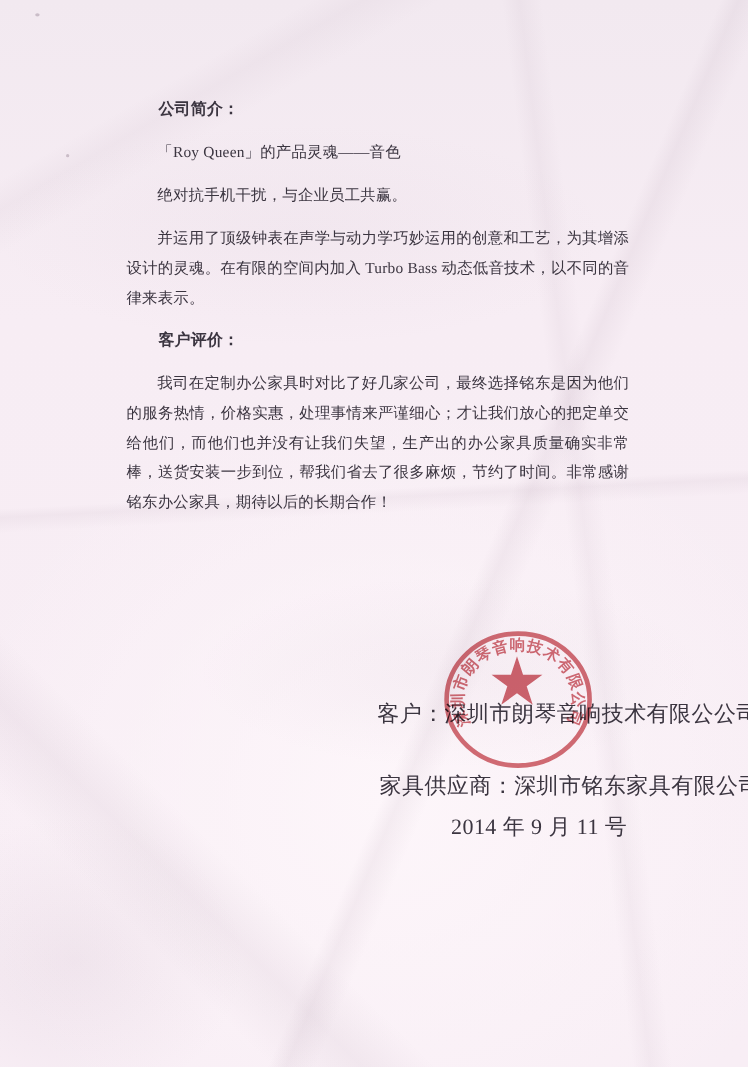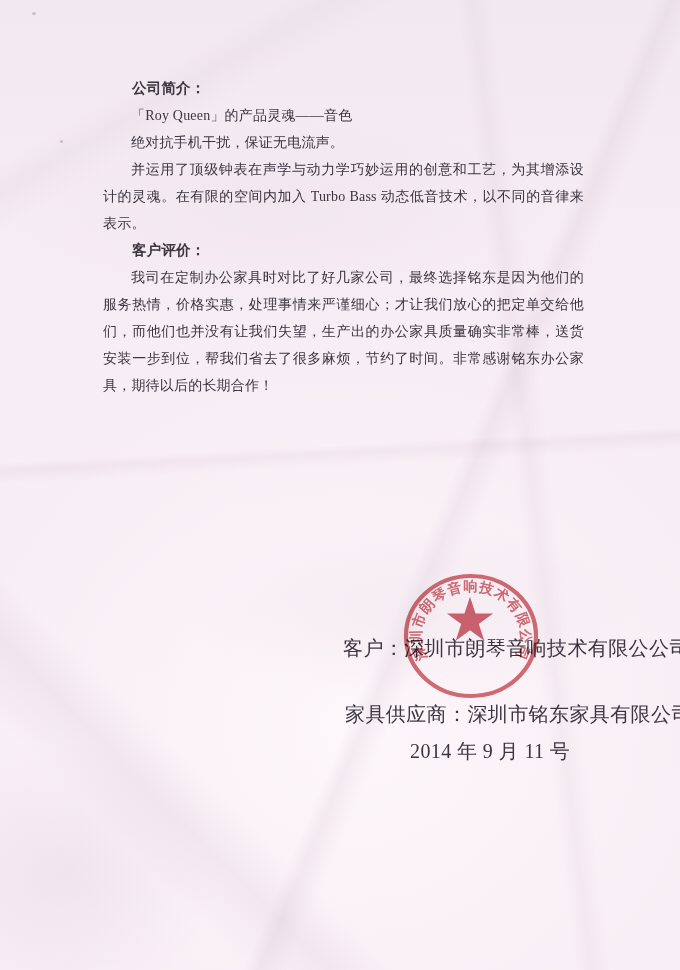--- a/index.html
+++ b/index.html
@@ -29,21 +29,21 @@
   .speck { position: absolute; background: rgba(130,110,125,0.35); border-radius: 50%; }
   .s1 { left: 32px; top: 12px; width: 4px; height: 3px; }
   .s2 { left: 60px; top: 140px; width: 3px; height: 3px; }
 
   .flow {
     position: absolute; left: 103px; top: 75px; width: 481px;
     font-size: 14px; line-height: 27px;
     text-align: justify; text-justify: inter-ideograph;
     letter-spacing: 0.2px;
   }
-  .flow p, .flow h2 { margin: 0; text-indent: 2em; }
+  .flow p, .flow h2 { margin: 12px; text-indent: 2em; }
   .flow h2 { font-size: 14.5px; font-weight: 700; }
   .hd2 { margin-top: 24px; }
 
   .sig { position: absolute; font-size: 20px; letter-spacing: 0.4px; white-space: nowrap; }
   .sig-customer { left: 343px; top: 635px; }
   .sig-supplier { left: 345px; top: 669px; margin-top: 32px; }
   .sig-date     { left: 410px; top: 738px; }
 
   .stamp {
     position: absolute; left: 395px; top: 563px; width: 160px; height: 150px;
@@ -58,21 +58,21 @@
 <body>
 
 <div class="page">
   <div class="texture"></div>
   <div class="speck s1"></div>
   <div class="speck s2"></div>
 
   <div class="flow">
     <h2>公司简介：</h2>
     <p>「Roy Queen」的产品灵魂——音色</p>
-    <p>绝对抗手机干扰，保证无电流声。</p>
+    <p>绝对抗手机干扰，与企业员工共赢。</p>
     <p>并运用了顶级钟表在声学与动力学巧妙运用的创意和工艺，为其增添设计的灵魂。在有限的空间内加入 Turbo Bass 动态低音技术，以不同的音律来表示。</p>
 
     <h2 class="hd2">客户评价：</h2>
     <p>我司在定制办公家具时对比了好几家公司，最终选择铭东是因为他们的服务热情，价格实惠，处理事情来严谨细心；才让我们放心的把定单交给他们，而他们也并没有让我们失望，生产出的办公家具质量确实非常棒，送货安装一步到位，帮我们省去了很多麻烦，节约了时间。非常感谢铭东办公家具，期待以后的长期合作！</p>
   </div>
 
   <div class="sig sig-customer">客户：深圳市朗琴音响技术有限公公司</div>
   <div class="sig sig-supplier">家具供应商：深圳市铭东家具有限公司</div>
   <div class="sig sig-date">2014 年 9 月 11 号</div>
 

